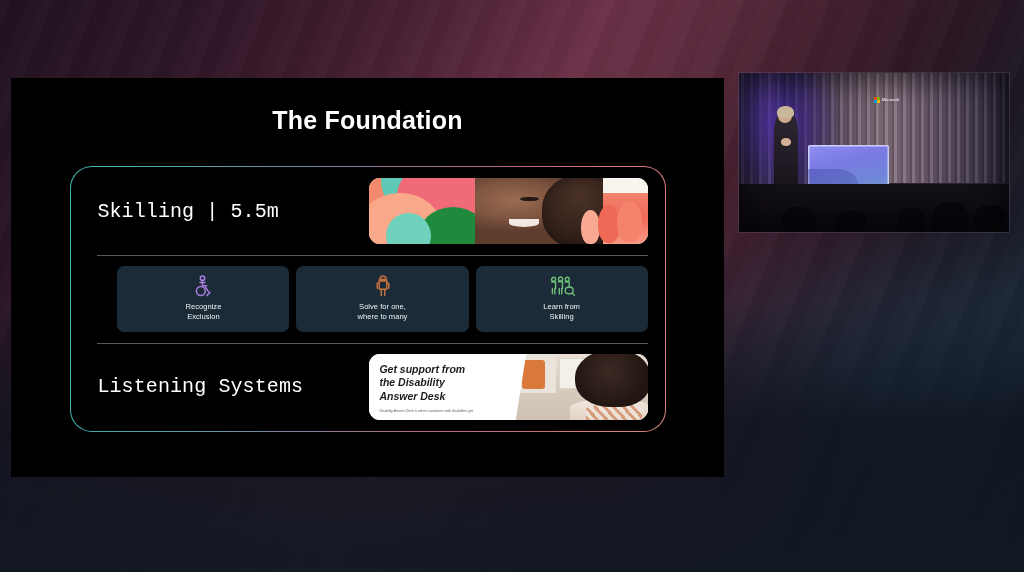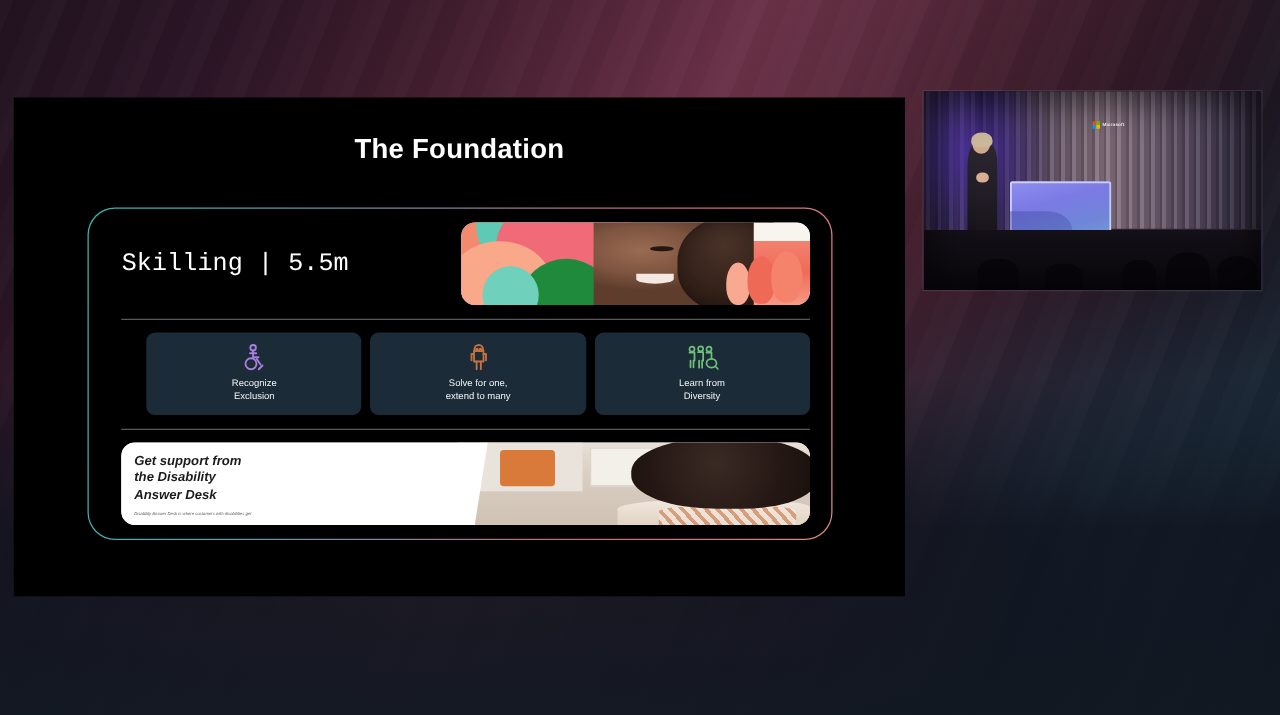--- a/index.html
+++ b/index.html
@@ -43,21 +43,21 @@
   }
 
   
   #slide {
     position:absolute; left:11px; top:78px; width:713px; height:399px;
     background:#000; overflow:hidden;
   }
   #slide-title {
     position:absolute; left:0; right:0; top:28px;
     text-align:center; color:#fff;
-    font-size:22px; font-weight:600; letter-spacing:.2px;
+    font-size:25px; font-weight:600; letter-spacing:.2px;
   }
 
   
   #panel {
     position:absolute; left:59px; top:88px; width:596px; height:266px;
     border-radius:22px; padding:1.4px;
     background:linear-gradient(100deg,#3fb6b0 0%, #4aa8ae 14%, #6f8ca4 34%, #9d7690 52%, #c0697f 70%, #d4737a 86%, #dd8a7e 100%);
   }
   #panel-inner {
     width:100%; height:100%; border-radius:21px;
@@ -340,45 +340,46 @@
                   <path d="M5.2 5.8h7.6v8.4H5.2z"></path>
                   <path d="M5.2 8.2H3.2v5"></path>
                   <path d="M12.8 8.2h2v5"></path>
                   <path d="M7.3 14.2v6.2"></path>
                   <path d="M10.7 14.2v6.2"></path>
                   <circle cx="7.6" cy="4.6" r=".7" fill="#c4713f"></circle>
                   <circle cx="10.4" cy="4.6" r=".7" fill="#c4713f"></circle>
                 </svg>
               </span>
               <span class="card-label">Solve for one,
-extend to many</span>
+where to many</span>
             </div>
 
             <div class="card">
               <span class="card-icon">
                 <svg width="26" height="20" viewBox="0 0 26 20" fill="none" stroke="#6fbf7a" stroke-width="1.4" stroke-linecap="round" stroke-linejoin="round">
                   <circle cx="4.6" cy="3.3" r="2"></circle>
                   <path d="M2.6 6h4v6.4M3.4 12.4v5.4M5.8 12.4v5.4"></path>
                   <circle cx="11.5" cy="3" r="2"></circle>
                   <path d="M9.5 5.7h4v6.8M10.3 12.5v5.6M12.7 12.5v5.6"></path>
                   <circle cx="18.2" cy="3.3" r="2"></circle>
                   <path d="M16.2 6h4v5"></path>
                   <path d="M20.2 11c2.4 0 4 1.7 4 3.6s-1.7 3.4-4 3.4-4-1.5-4-3.4 1.6-3.6 4-3.6z"></path>
                   <path d="M23.4 17.2l2 2"></path>
                 </svg>
               </span>
               <span class="card-label">Learn from
-Diversity</span>
+Skilling</span>
             </div>
 
           </div>
         </div>
       </div>
 
       <div class="row">
+        <div class="row-label">Listening Systems</div>
         <div class="row-media">
           <div class="banner">
             <div class="banner-left">
               <div class="banner-title">Get support from
 the Disability
 Answer Desk</div>
               <div class="banner-sub">Disability Answer Desk is where customers with disabilities get</div>
             </div>
             <div class="banner-photo">
               <span class="bp-wall"></span>

